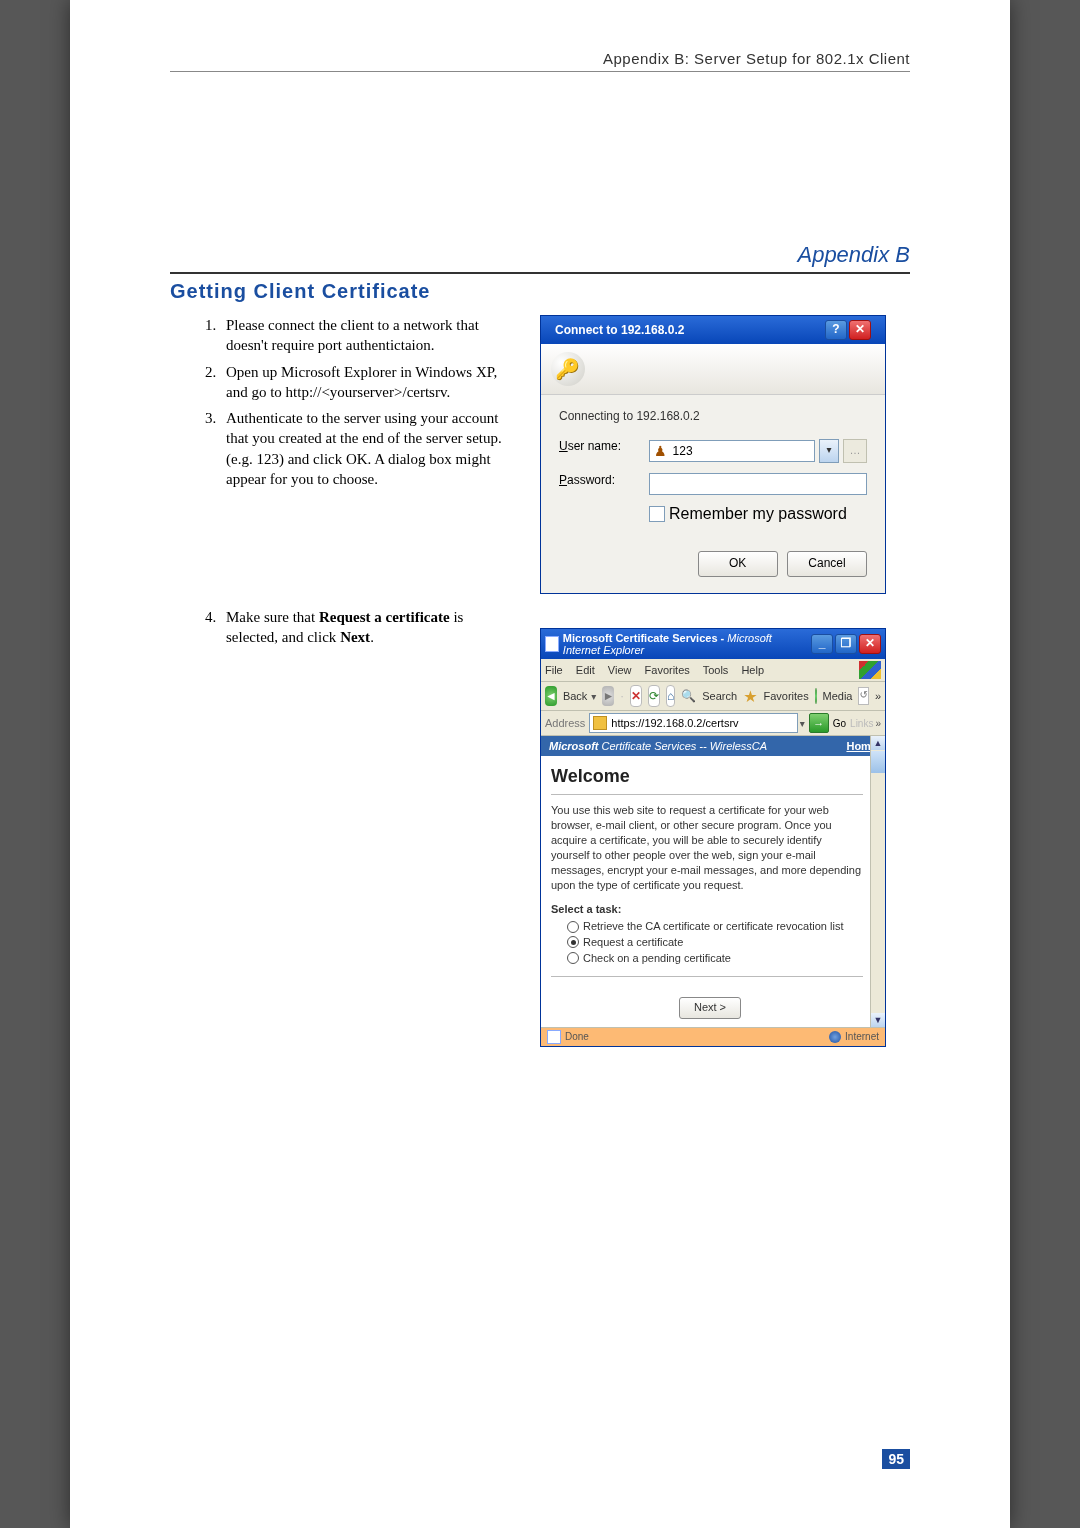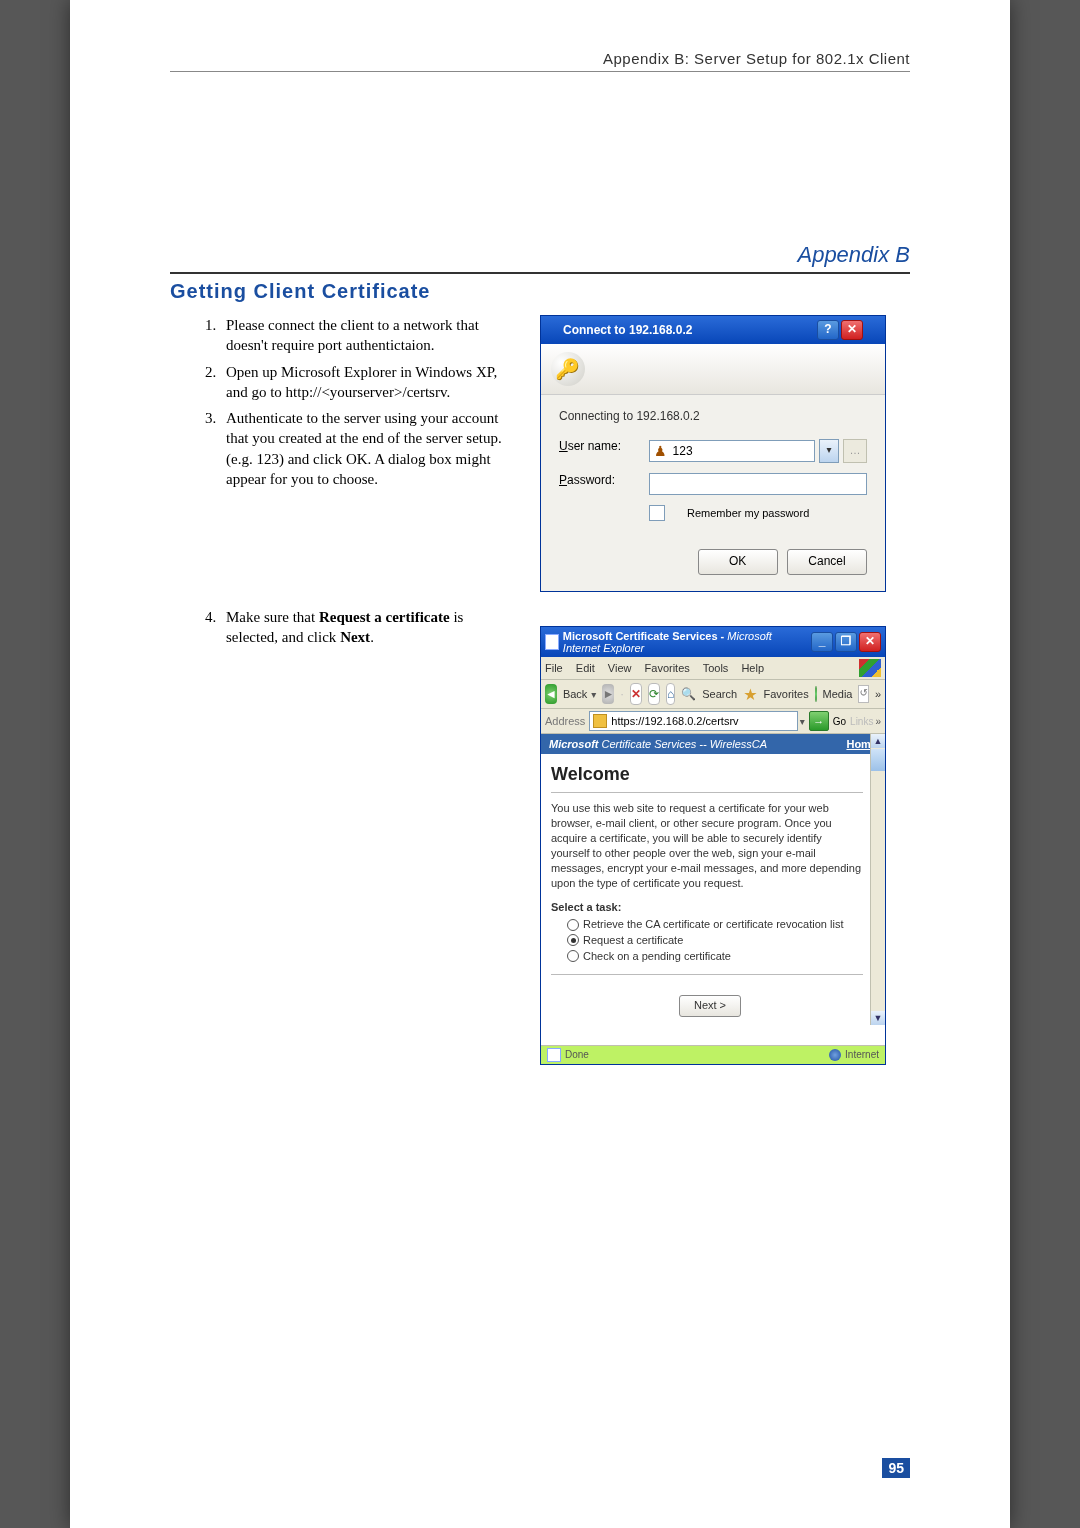--- a/index.html
+++ b/index.html
@@ -79,42 +79,42 @@
   ol.steps li {
     margin-bottom: 6px;
     padding-left: 6px;
   }
   .step-gap {
     height: 112px;
   }
   .bold { font-weight: bold; }
   .page-number {
     position: absolute;
-    bottom: 50px;
+    bottom: 59px;
     right: 100px;
     background: #1a4ea0;
     color: #fff;
     font-family: Arial, sans-serif;
     font-weight: bold;
     font-size: 14px;
     padding: 2px 6px;
   }
   
   .dialog1 {
     width: 346px;
     border: 1px solid #003399;
     font-family: Tahoma, Arial, sans-serif;
     font-size: 12px;
     box-sizing: border-box;
   }
   .dlg-titlebar {
     background: linear-gradient(to bottom,#2a6bd8,#0846b8);
     color: #fff;
     font-weight: bold;
-    padding: 4px 22px;
+    padding: 4px 14px;
     display: flex;
     align-items: center;
     justify-content: space-between;
   }
   .dlg-titlebar .btns { display: flex; gap: 2px; }
   .win-btn {
     width: 20px; height: 18px;
     background: linear-gradient(to bottom,#5a9be0,#2266c8);
     border: 1px solid #1a4ea0;
     border-radius: 3px;
@@ -181,21 +181,21 @@
   }
   .dots-btn {
     width:22px; height:22px;
     border:1px solid #c0c0b0;
     background:#eceade;
     text-align:center;
     line-height:20px;
     font-size:11px;
     color:#999;
   }
-  .checkbox-row { margin-left:90px; display:flex; align-items:center; gap:22px; font-size:11px; margin-top:2px; margin-bottom:28px;}
+  .checkbox-row { margin-left:90px; display:flex; align-items:center; gap:4px; font-size:16px; margin-top:2px; margin-bottom:28px;}
   .xp-checkbox {
     width:14px;height:14px;border:1px solid #7f9db9;background:#fff;
   }
   .dlg-buttons { text-align:right; }
   .xp-button {
     display:inline-block;
     min-width:78px;
     height:24px;
     border:1px solid #888;
     border-radius:3px;
@@ -302,29 +302,28 @@
   }
   .cs-body h4{margin:0 0 4px 0;font-size:18px;color:#222;padding-bottom:2px;}
   .hr-thin{border:none;border-top:1px solid #bbb;margin:2px 0 8px 0;}
   .task-header{font-weight:bold;margin-top:10px;}
   .task-list{margin:2px 0 10px 16px;padding:0;list-style:none;}
   .task-list li{display:flex;align-items:center;gap:4px;margin-bottom:1px;}
   .radio{width:10px;height:10px;border:1px solid #555;border-radius:50%;display:inline-flex;align-items:center;justify-content:center;}
   .radio .dot{width:5px;height:5px;border-radius:50%;background:#333;}
   .next-row{display:flex;justify-content:center;border-top:1px solid #bbb;padding-top:20px;margin-top:4px;}
   .ie-status {
-    background:#bef264;
+    background:#fdba74;
     border-top:1px solid #c0c0b0;
     display:flex;
     align-items:center;
     justify-content:space-between;
     padding:2px 6px;
     font-size:10px;
     color:#555;
-    margin-top:20px;
   }
   .ie-status .left{display:flex;align-items:center;gap:4px;}
   .ie-status .globe{width:12px;height:12px;border-radius:50%;background:radial-gradient(circle,#70a0e0,#2050a0);}
   .ie-status .eico{width:12px;height:12px;border:1px solid #88aaff;background:#fff;}
   .ie-scroll{position:absolute;right:0;top:0;bottom:0;width:14px;background:#ece9d8;border-left:1px solid #c0c0b0;}
   .ie-scroll .arrow{height:14px;background:linear-gradient(to bottom,#eaf2fb,#bcd4ef);text-align:center;font-size:9px;line-height:14px;color:#336;}
   .ie-scroll .thumb{height:22px;background:linear-gradient(to bottom,#cfe3f8,#9cc1e8);margin-top:1px;}
   .ie-scroll .bottom{position:absolute;bottom:0;left:0;right:0;height:14px;background:linear-gradient(to bottom,#eaf2fb,#bcd4ef);text-align:center;font-size:9px;line-height:14px;color:#336;}
   .tb-chev-double{font-size:11px;color:#333;margin-left:auto;}
 </style>

